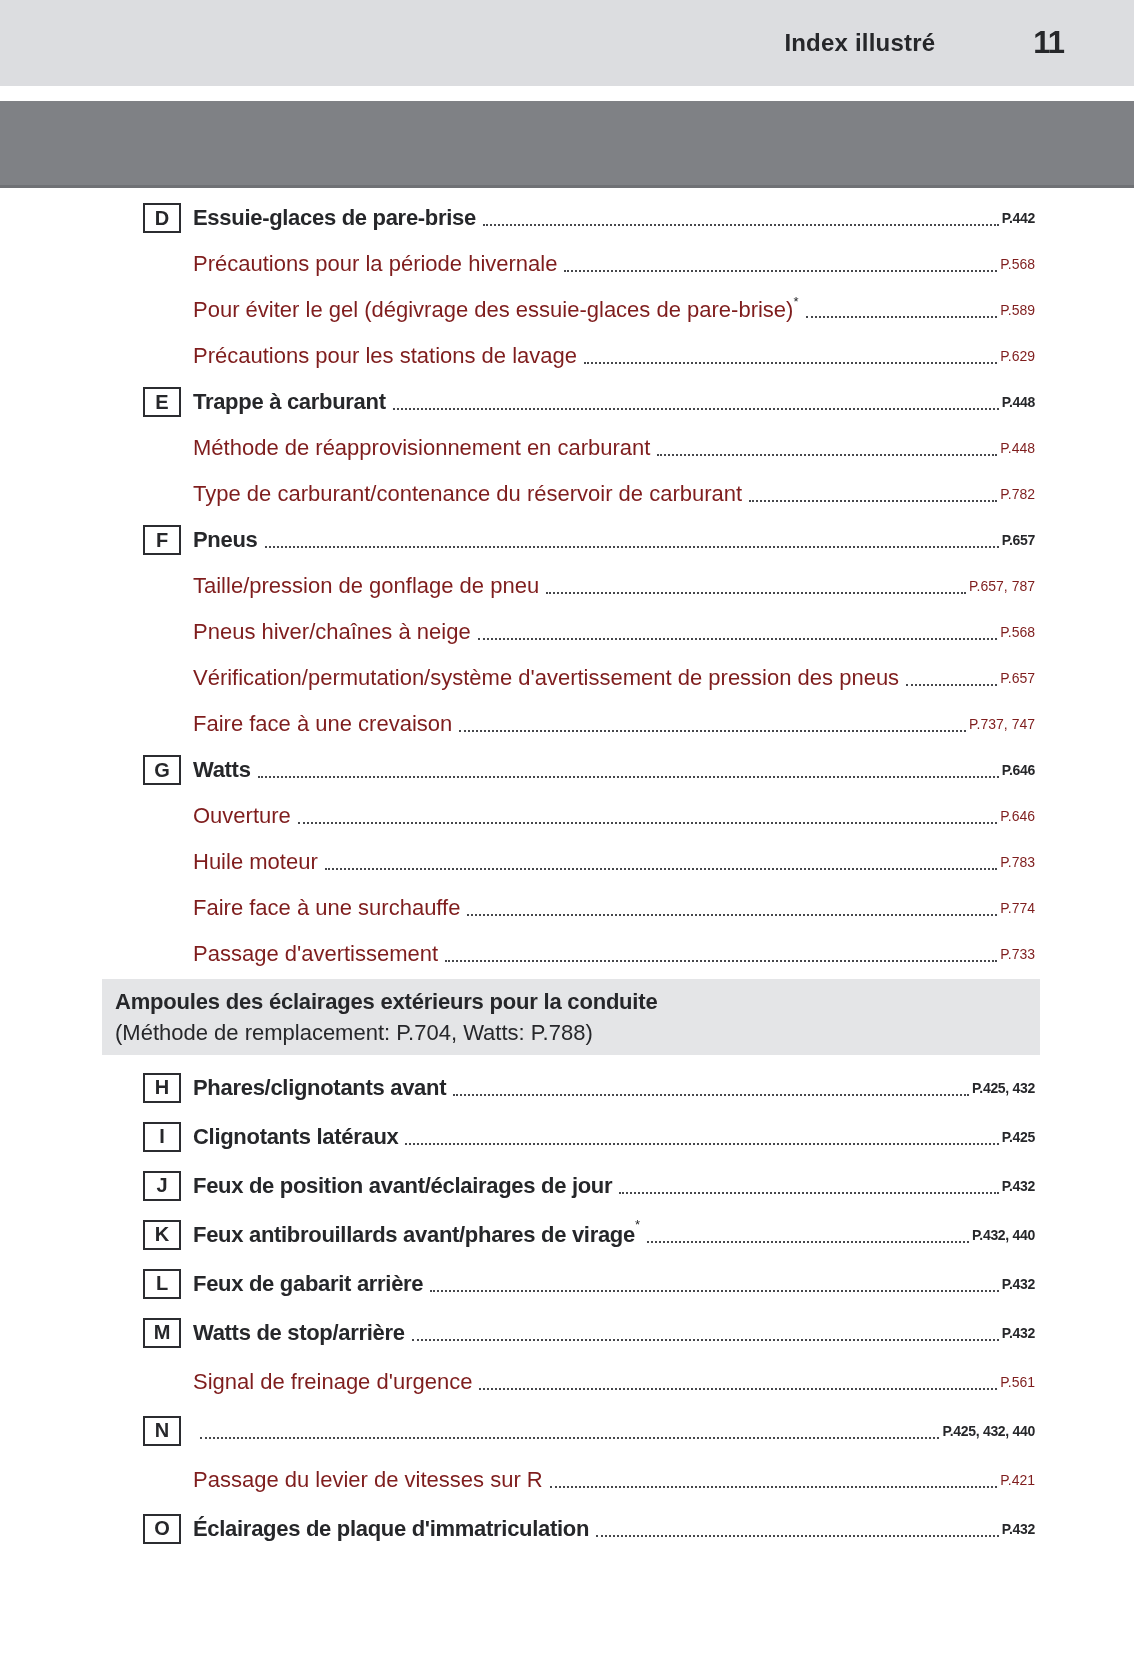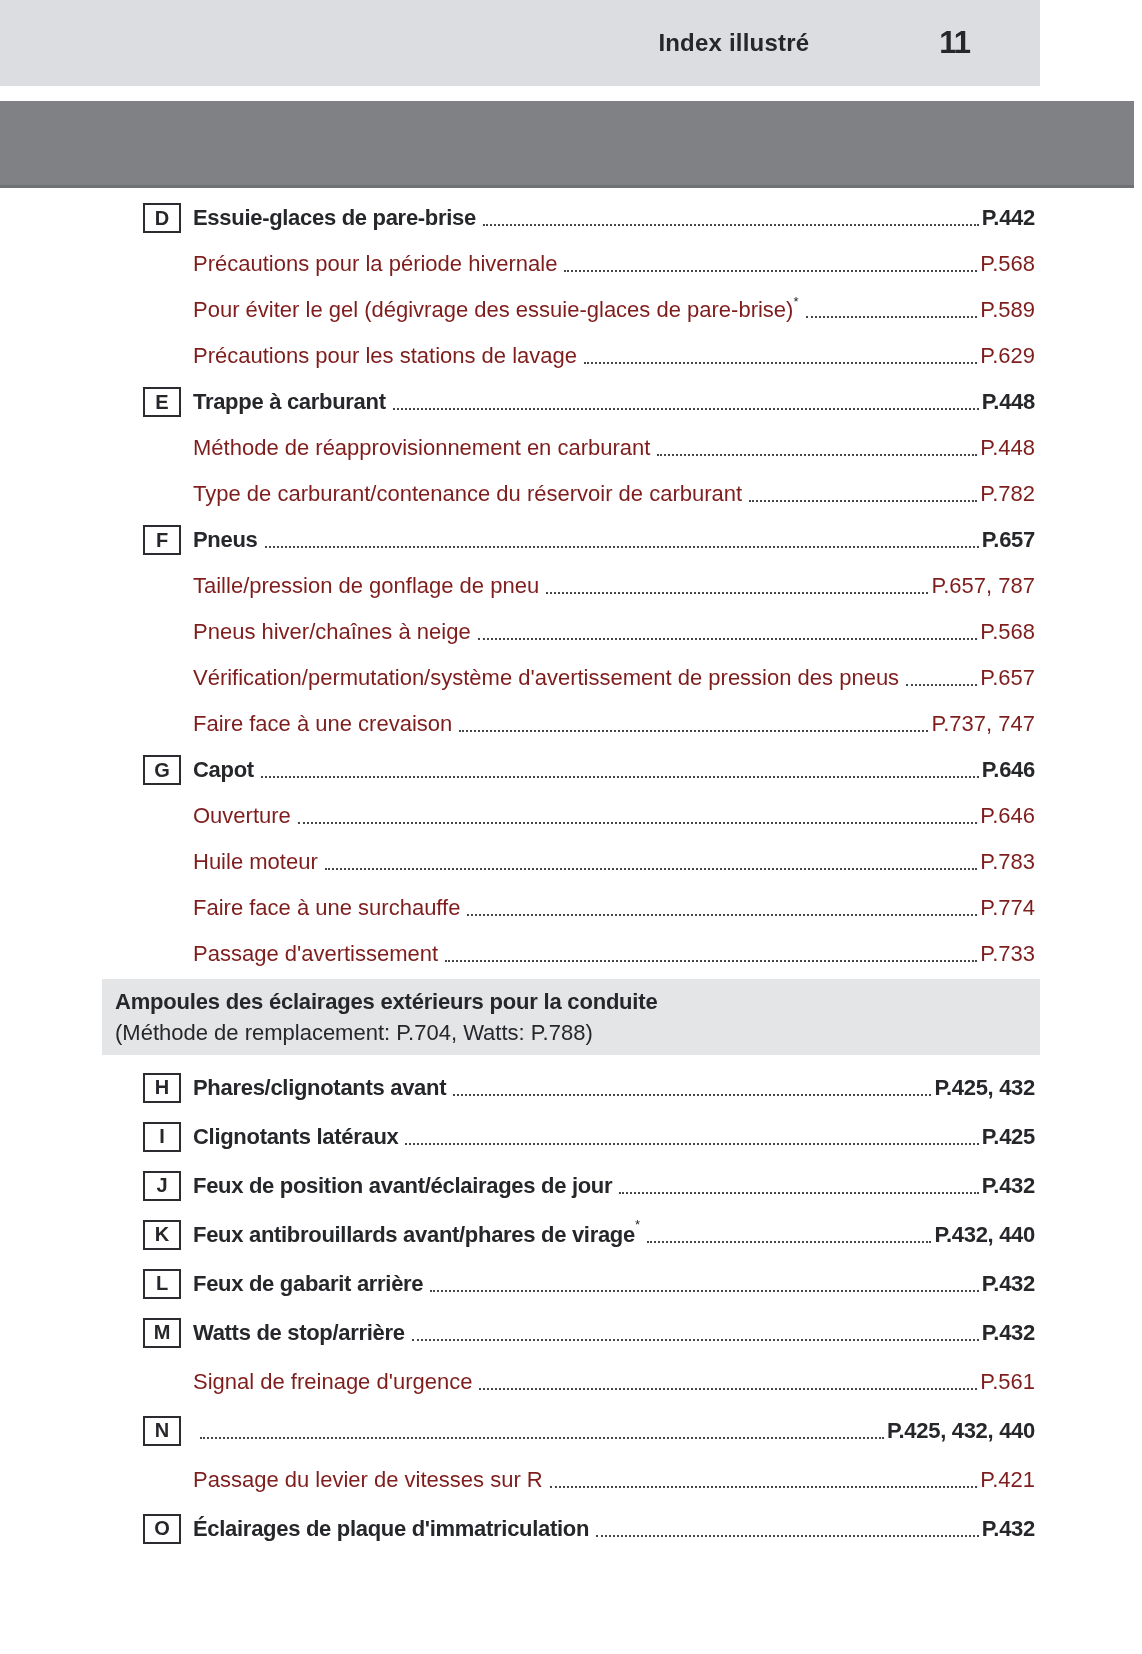--- a/index.html
+++ b/index.html
@@ -5,23 +5,23 @@
   html, body { margin: 0; padding: 0; }
   body {
     width: 1142px; height: 1654px;
     background: #ffffff;
     font-family: "Liberation Sans", "DejaVu Sans", sans-serif;
     color: #26272a;
     overflow: hidden;
   }
   
   .header-band {
-    width: 1040px; height: 86px;
+    width: 1134px; height: 86px;
     background: #dcdde0;
-    display: flex; align-items: center; justify-content: flex-end; gap: 32px;
+    display: flex; align-items: center; justify-content: flex-end;
   }
   .header-title { font-size: 24px; font-weight: 700; margin-right: 98px; letter-spacing: 0.2px; }
   .page-number { font-size: 31px; font-weight: 700; margin-right: 70px; letter-spacing: -1px; }
   .section-band {
     width: 1134px; height: 84px;
     background: #7f8185;
     border-bottom: 3px solid #6f7175;
     margin-top: 15px;
   }
   
@@ -36,21 +36,21 @@
     flex: none;
     width: 34px; height: 26px;
     border: 2px solid #2b2c30;
     display: flex; align-items: center; justify-content: center;
     font-size: 20px; font-weight: 700;
     margin-right: 12px;
     background: #ffffff;
   }
   .row.sub { padding-left: 50px; }
   .label { font-size: 22px; white-space: nowrap; }
-  .pages { font-size: 22px; white-space: nowrap; }
+  .pages { font-size: 14px; white-space: nowrap; }
   .main .label, .main .pages { font-weight: 700; letter-spacing: -0.3px; }
   .sub .label, .sub .pages { font-weight: 400; color: #7f1d1d; }
   .sup { font-size: 13px; align-self: flex-start; margin-top: 7px; font-weight: 400; }
   .leader {
     flex: 1; min-width: 10px; height: 0;
     border-bottom: 2px dotted #46474b;
     margin: 0 3px 0 7px;
     align-self: center;
     transform: translateY(7px);
   }
@@ -138,21 +138,21 @@
     <span class="pages">P.657</span>
   </div>
   <div class="row sub">
     <span class="label">Faire face à une crevaison</span>
     <span class="leader"></span>
     <span class="pages">P.737, 747</span>
   </div>
 
   <div class="row main">
     <span class="letter">G</span>
-    <span class="label">Capot</span>
+    <span class="label">Watts</span>
     <span class="leader"></span>
     <span class="pages">P.646</span>
   </div>
   <div class="row sub">
     <span class="label">Ouverture</span>
     <span class="leader"></span>
     <span class="pages">P.646</span>
   </div>
   <div class="row sub">
     <span class="label">Huile moteur</span>

